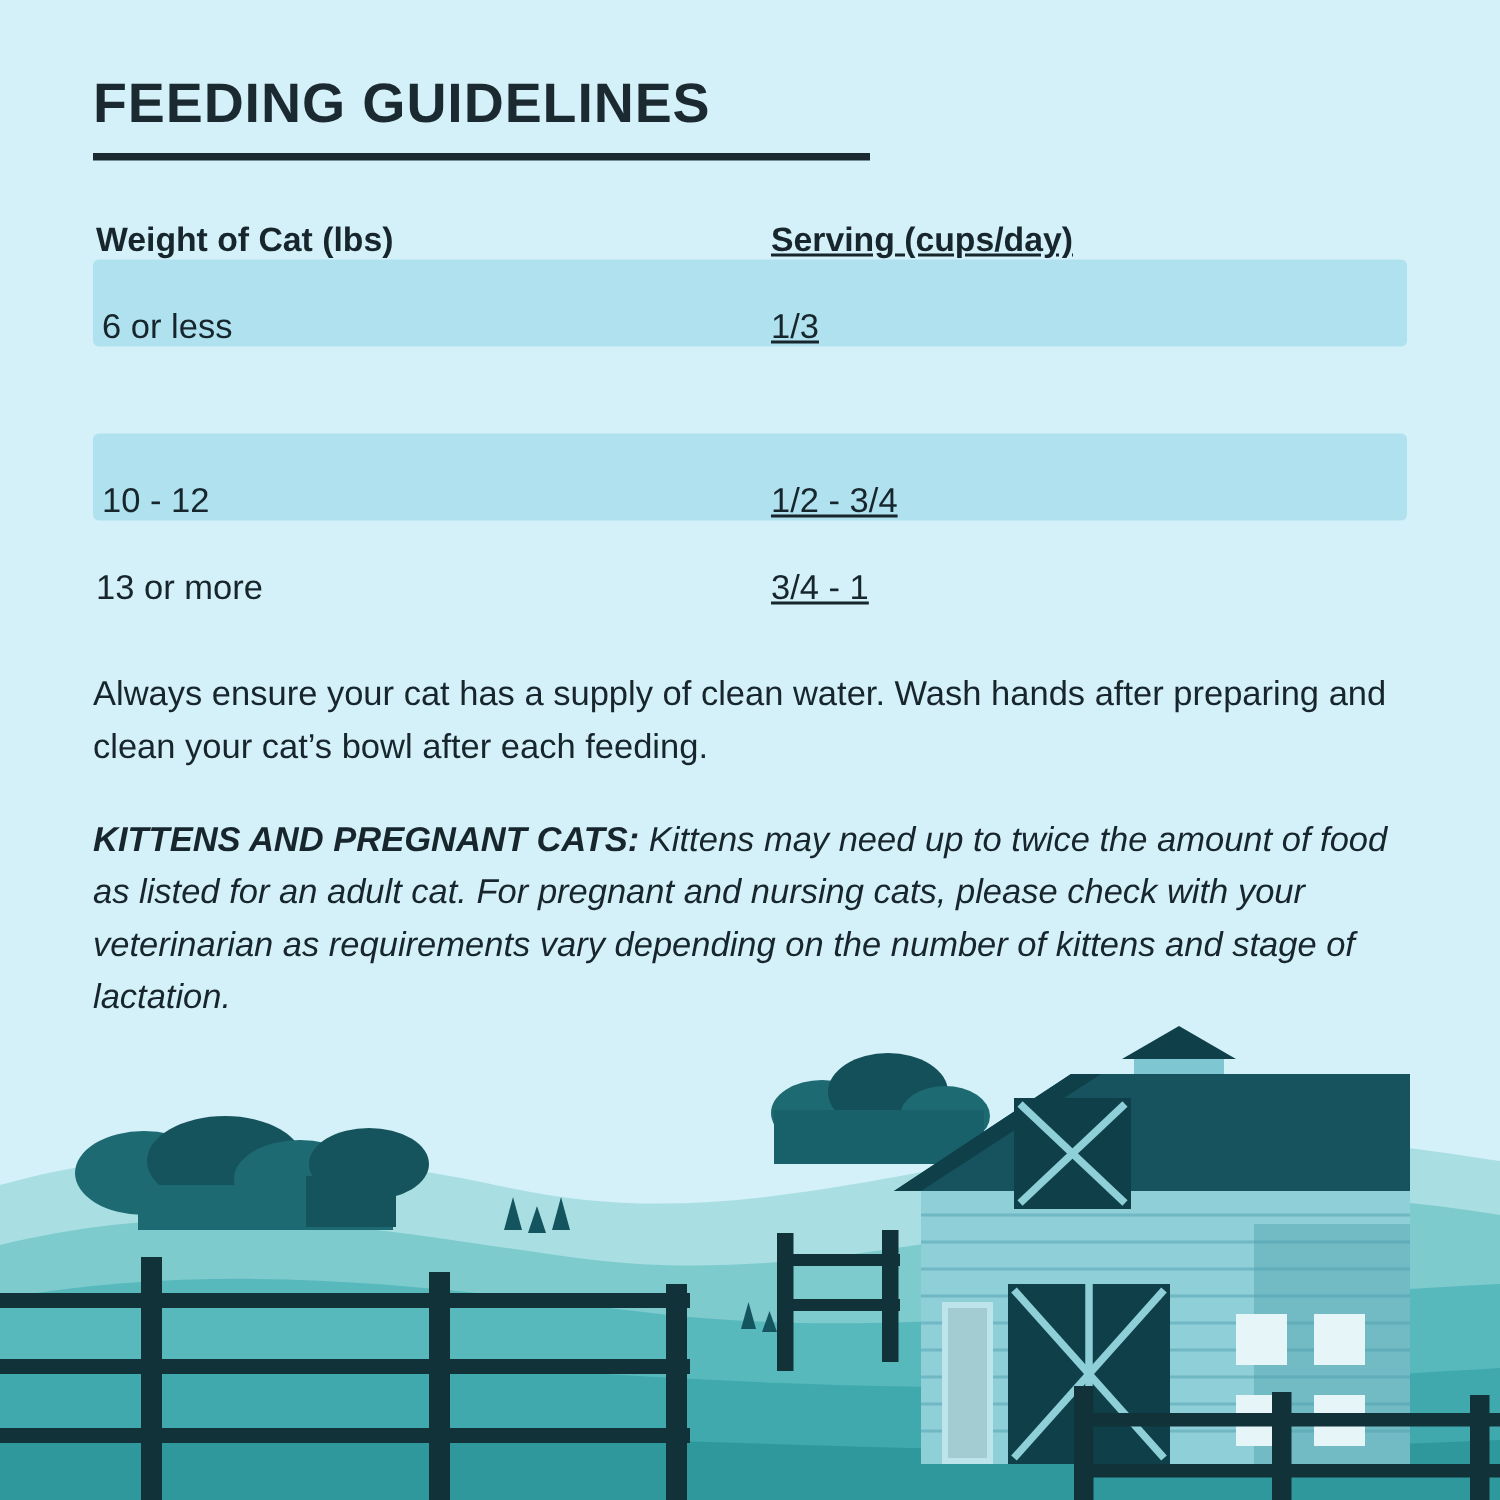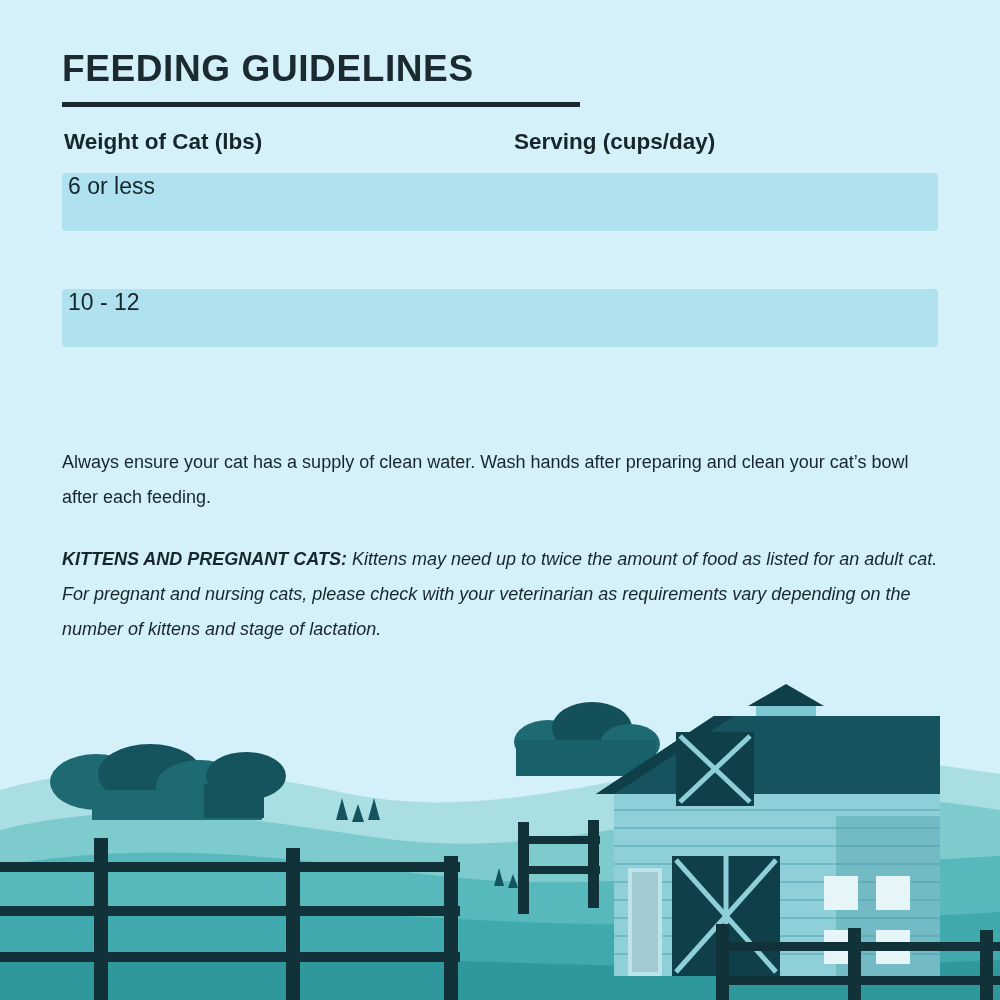--- a/index.html
+++ b/index.html
@@ -47,48 +47,48 @@
     margin-bottom: 22px;
   }
 
   
   .table {
     width: 876px;
     margin-left: 0;
   }
   .row {
     display: flex;
-    align-items: flex-start;
+    align-items: flex-end;
     height: 58px;
   }
   .row.header {
     height: 44px;
   }
   .row.zebra {
     background: #afe1ef;
     border-radius: 4px;
   }
   .cell {
     font-size: 23px;
     color: #17262c;
     padding-left: 0;
   }
   .cell.c1 { width: 452px; padding-left: 2px; }
-  .cell.c2 { flex: 1; }
+  .cell.c2 { flex: 1; text-decoration: underline; }
   .row.header .cell {
     font-weight: bold;
     font-size: 22.5px;
     color: #17262c;
   }
   .row.zebra .cell.c1 { padding-left: 6px; }
   .row.zebra .cell.c2 { margin-left: -6px; padding-left: 6px; }
 
   
   .para {
-    font-size: 18px;
+    font-size: 23px;
     line-height: 35px;
     color: #17262c;
     width: 880px;
   }
   .para.first { margin-top: 40px; }
   .para.second { margin-top: 27px; font-style: italic; }
   .strong { font-weight: bold; }
 
   
   .scene {
@@ -219,30 +219,34 @@
 
     <div class="table">
 
       <div class="row header">
         <div class="cell c1">Weight of Cat (lbs)</div>
         <div class="cell c2">Serving (cups/day)</div>
       </div>
 
       <div class="row zebra">
         <div class="cell c1">6 or less</div>
+        <div class="cell c2">1/3</div>
       </div>
 
       <div class="row">
       </div>
 
       <div class="row zebra">
         <div class="cell c1">10 - 12</div>
+        <div class="cell c2">1/2 - 3/4</div>
       </div>
 
       <div class="row">
+        <div class="cell c1">13 or more</div>
+        <div class="cell c2">3/4 - 1</div>
       </div>
 
     </div>
 
     <p class="para first">Always ensure your cat has a supply of clean water. Wash hands after preparing and clean your cat’s bowl after each feeding.</p>
 
     <p class="para second"><span class="strong">KITTENS AND PREGNANT CATS:</span><span> Kittens may need up to twice the amount of food as listed for an adult cat. For pregnant and nursing cats, please check with your veterinarian as requirements vary depending on the number of kittens and stage of lactation.</span></p>
 
   </div>
 </div>

